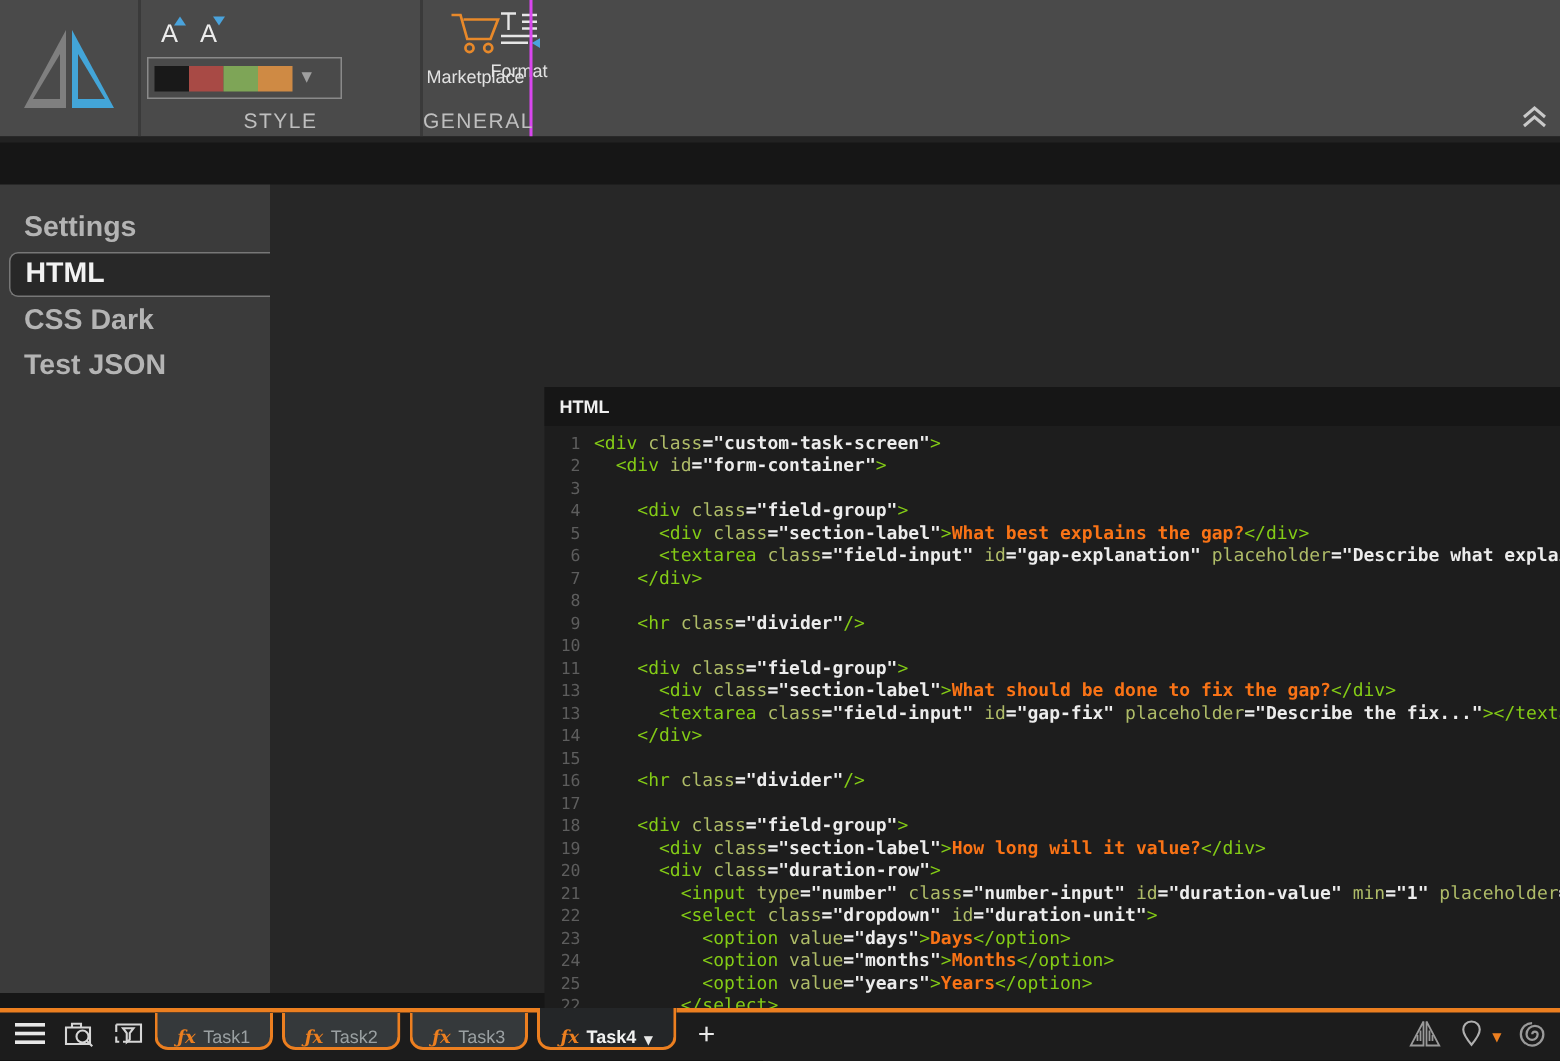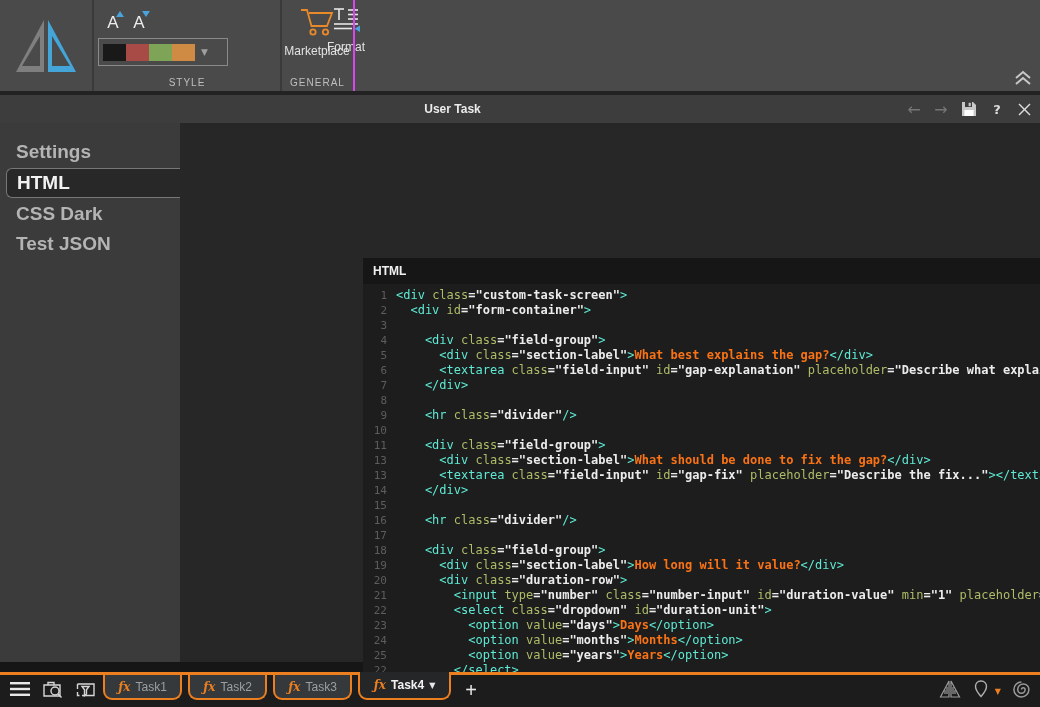--- a/index.html
+++ b/index.html
@@ -7,21 +7,21 @@
        font-family:"Liberation Sans",sans-serif;-webkit-font-smoothing:antialiased;}
 
   
   .ribbon{position:absolute;left:0;top:0;width:1040px;height:91px;background:#4a4a4a;}
   .ribbon-edge{position:absolute;left:0;top:91px;width:1040px;height:4px;background:#222;}
   .logo-cell{position:absolute;left:0;top:0;width:92px;height:91px;border-right:2px solid #3a3a3a;
              display:flex;align-items:center;justify-content:center;}
   .style-group{position:absolute;left:94px;top:0;width:186px;height:91px;border-right:2px solid #3a3a3a;}
   .general-group{position:absolute;left:282px;top:0;width:71px;height:91px;border-right:2px solid #d946ef;}
   .group-label{position:absolute;bottom:3px;left:0;right:0;text-align:center;color:#bfbfbf;
-               font-size:10px;letter-spacing:1px;}
+               font-size:14px;letter-spacing:1px;}
   .font-btn{position:absolute;top:10px;width:26px;height:26px;color:#ececec;font-size:17px;
             display:flex;align-items:center;justify-content:center;cursor:default;}
   .font-btn .tri{position:absolute;width:0;height:0;right:2px;}
   .tri-up{top:1px;border-left:4px solid transparent;border-right:4px solid transparent;border-bottom:6px solid #4aa3dc;}
   .tri-dn{top:1px;border-left:4px solid transparent;border-right:4px solid transparent;border-top:6px solid #4aa3dc;}
   .palette-box{position:absolute;left:4px;top:38px;width:120px;height:26px;border:1px solid #8a8a8a;
                display:flex;align-items:center;padding:0 4px;}
   .swatch{width:23px;height:17px;}
   .palette-caret{margin-left:6px;color:#9f9f9f;font-size:9px;font-family:"DejaVu Sans",sans-serif;}
   .ribbon-btn{position:absolute;top:6px;width:56px;text-align:center;color:#e2e2e2;font-size:12px;}
@@ -50,35 +50,35 @@
              background:#282828;border:1px solid #777;border-right:none;border-radius:6px 0 0 6px;color:#f2f2f2;}
 
   
   .editor{position:absolute;left:183px;top:135px;width:854px;height:526px;background:#1d1d1d;}
   .ed-header{position:absolute;left:0;top:0;right:0;height:26px;background:#161616;
              color:#f0f0f0;font-size:12px;font-weight:bold;line-height:26px;padding-left:10px;box-sizing:border-box;}
   .ed-code{position:absolute;left:0;top:26px;width:843px;height:487px;overflow:hidden;padding-top:4px;box-sizing:content-box;}
   .code-line{display:flex;height:15px;line-height:15px;font-family:"DejaVu Sans Mono",monospace;
              font-size:12px;white-space:pre;}
   .ln{flex:none;width:24px;text-align:right;padding-right:9px;color:#5d5d5d;font-size:11px;}
-  .tok-t{color:#5eead4;text-align:right;}
+  .tok-t{color:#84cc16;text-align:right;}
   .tok-a{color:#afbc68;}
   .tok-s{color:#ececec;font-weight:bold;}
   .tok-x{color:#f97316;font-weight:bold;}
 
   
   .taskbar{position:absolute;left:0;top:672px;width:1040px;height:35px;background:#1c1c1c;}
   .tb-line{position:absolute;top:0;height:3px;background:#ec7f20;}
   .tb-line.seg1{left:0;width:358px;}
   .tb-line.seg2{left:451px;width:589px;}
   .tb-left-icons{position:absolute;left:10px;top:3px;height:32px;display:flex;align-items:center;gap:12px;}
   .tabs-row{position:absolute;left:103px;top:0;display:flex;gap:6px;align-items:flex-start;}
   .task-tab{box-sizing:border-box;height:25px;margin-top:3px;width:79px;background:#35393b;
             border:2px solid #ec7f20;border-top:none;border-radius:0 0 9px 9px;
-            display:flex;align-items:center;justify-content:center;gap:5px;
+            display:flex;align-items:flex-end;justify-content:center;gap:5px;
             color:#9aa0a2;font-size:12px;cursor:default;}
   .task-tab.active{margin-top:0;height:28px;width:93px;background:#242628;color:#f2f2f2;font-weight:bold;}
   .fx{font-family:"DejaVu Serif",serif;font-style:italic;font-weight:bold;color:#ec7f20;font-size:12px;}
   .tab-caret{color:#e8e8e8;font-size:8px;font-family:"DejaVu Sans",sans-serif;}
   .add-tab{position:absolute;left:458px;top:3px;width:26px;height:30px;color:#e8e8e8;font-size:20px;
            display:flex;align-items:center;justify-content:center;}
   .tb-right-icons{position:absolute;right:8px;top:3px;height:32px;display:flex;align-items:center;gap:10px;}
   .mini-caret{color:#ec7f20;font-size:8px;font-family:"DejaVu Sans",sans-serif;margin-left:-6px;}
 </style>
 </head>
@@ -148,42 +148,20 @@
       <svg width="22" height="20" viewBox="0 0 22 20">
         <g stroke="#c9c9c9" stroke-width="2" fill="none">
           <path d="M4 10 L11 4 L18 10"></path>
             <path d="M4 16 L11 10 L18 16"></path>
         </g>
       </svg>
     </div>
   </div>
   <div class="ribbon-edge"></div>
 
-  <div class="titlebar">
-    <div class="title-text">User Task</div>
-    <div class="tb-ic tb-back">←</div>
-    <div class="tb-ic tb-fwd">→</div>
-    <div class="tb-ic tb-save">
-      <svg width="16" height="16" viewBox="0 0 16 16">
-        <path d="M1 1 H12 L15 4 V15 H1 Z" fill="#c9c9c9"></path>
-        <rect x="4" y="1" width="7" height="5" fill="#3d3d3d"></rect>
-        <rect x="7.6" y="1.8" width="2.2" height="3.4" fill="#c9c9c9"></rect>
-        <rect x="3.4" y="9" width="9.2" height="6" fill="#ffffff"></rect>
-      </svg>
-    </div>
-    <div class="tb-ic tb-help">?</div>
-    <div class="tb-ic tb-close">
-      <svg width="13" height="13" viewBox="0 0 13 13">
-        <g stroke="#dcdcdc" stroke-width="1.4">
-            <path d="M1 1 L12 12"></path>
-            <path d="M12 1 L1 12"></path>
-          </g>
-      </svg>
-    </div>
-  </div>
 
   <div class="sidebar">
     <div class="side-list">
         <div class="side-item">Settings</div>
         <div class="side-item active">HTML</div>
         <div class="side-item">CSS Dark</div>
         <div class="side-item">Test JSON</div>
       </div>
   </div>
 

